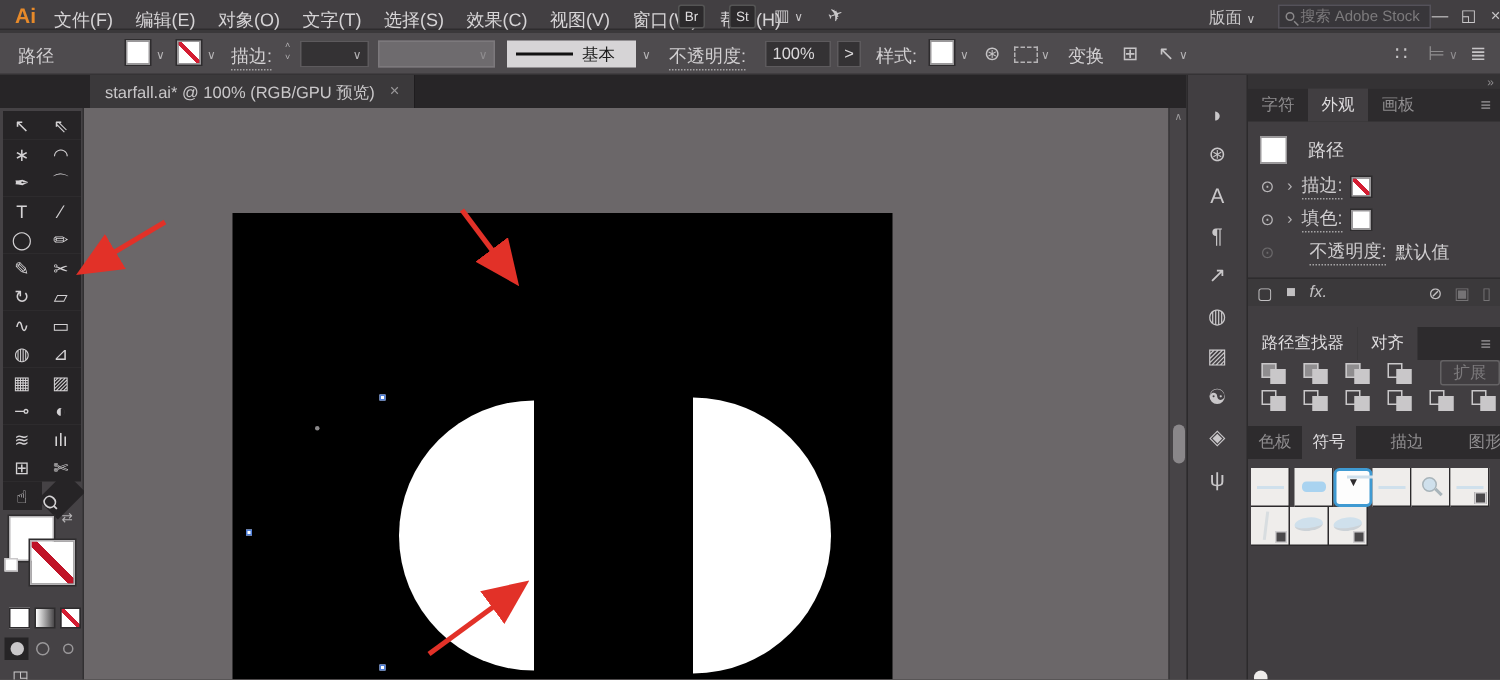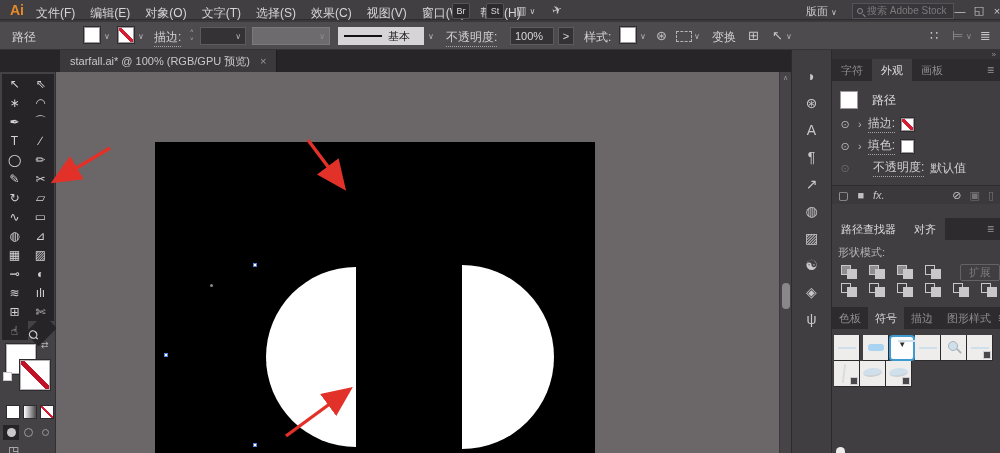--- a/index.html
+++ b/index.html
@@ -86,21 +86,21 @@
   .eye{width:14px;text-align:center;color:#b8b6b8;font-size:11px;cursor:pointer}
   .eye.dim{color:#6a686a}
   .exp{color:#b5b3b5;font-size:11px;cursor:pointer}
   .pswatch{width:13px;height:13px;background:#fff;border:1px solid #9a989a;box-shadow:0 0 0 1px #2e2c2e;cursor:pointer}
   .pswatch.none{background:linear-gradient(45deg,#fff 40%,#d41d32 40%,#d41d32 60%,#fff 60%)}
   #app-thumb{width:18px;height:18px;background:#fff;border:1px solid #9a989a}
   .pfooter{margin-top:6px;height:19px;border-top:1px solid #2e2c2e;background:#3b393b;display:flex;align-items:center;padding:0 6px;gap:9px;font-size:11px;color:#c2c0c2}
   .pfooter .dim{color:#757375}
   .pfooter .right{margin-left:auto;display:flex;gap:8px}
   .plabel{font-size:11px;color:#b5b3b5;padding:5px 0 3px 6px}
-  .pfrow{display:flex;align-items:flex-end;gap:4px;padding-left:6px}
+  .pfrow{display:flex;align-items:flex-start;gap:4px;padding-left:6px}
   .pfbtn{position:relative;width:24px;height:18px;cursor:pointer}
   .pfbtn i{position:absolute;width:10px;height:10px;border:1px solid #c9c7c9}
   .pfbtn .b{left:3px;top:2px;background:#8f8d8f}
   .pfbtn .f{left:9px;top:6px;background:#c9c7c9}
   .pfbtn.hollow .b{background:transparent}
   #expandbtn{margin-left:10px;width:52px;height:17px;border:1px solid #646264;border-radius:2px;color:#7c7a7c;font-size:11px;display:flex;align-items:center;justify-content:center}
   #symgrid{padding:6px 0 0 2px;width:164px}
   .sym{width:26px;height:26px;background:#efedeb;border-right:1px solid #2c2a2c;border-bottom:1px solid #2c2a2c;position:relative;display:inline-block;vertical-align:top;cursor:pointer}
   .sym.k-line::before{content:'';position:absolute;left:4px;top:12px;width:18px;height:2px;background:#cfe0ec}
   .sym.k-pill::before{content:'';position:absolute;left:5px;top:9px;width:16px;height:7px;background:#a9d3f0;border-radius:3px}
@@ -398,21 +398,20 @@
     </div>
 
     <div class="tabs" style="margin-top:14px">
       <span style="display:flex">
           <span class="ptab active"><span>路径查找器</span></span>
           <span class="ptab active"><span>对齐</span></span>
         </span>
       <span class="pmenu">≡</span>
     </div>
     <div>
-      <div class="plabel">形状模式:</div>
       <div class="pfrow">
         <span style="display:flex;gap:4px">
             <span class="pfbtn">
               <i class="b"></i>
               <i class="f"></i>
             </span>
             <span class="pfbtn">
               <i class="b"></i>
               <i class="f"></i>
             </span>
@@ -454,21 +453,21 @@
               <i class="f"></i>
             </span>
           </span>
       </div>
     </div>
 
     <div class="tabs" style="margin-top:8px">
       <span style="display:flex">
           <span class="ptab" style="padding:0 7px"><span>色板</span></span>
           <span class="ptab active" style="padding:0 7px"><span>符号</span></span>
-          <span class="ptab" style="padding:0 7px"><span>描边</span></span>
+          <span class="ptab" style="padding:0 23px"><span>描边</span></span>
           <span class="ptab" style="padding:0 7px"><span>图形样式</span></span>
         </span>
       <span class="pmenu">≡</span>
     </div>
     <div id="symgrid">
       <span class="sym k-line"></span>
     <span class="sym k-line k-pill"></span><span class="sym k-line k-dropdown"></span><span class="sym k-line"></span><span class="sym k-line k-mag"></span><span class="sym k-line badged"></span><span class="sym k-line k-streak badged"></span><span class="sym k-line k-wave"></span><span class="sym k-line k-wave badged"></span></div>
   </div>
   <span id="symstub"></span>
 </div>

